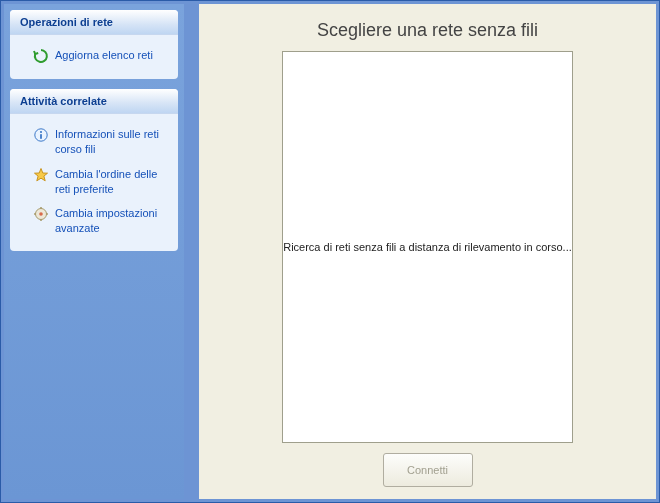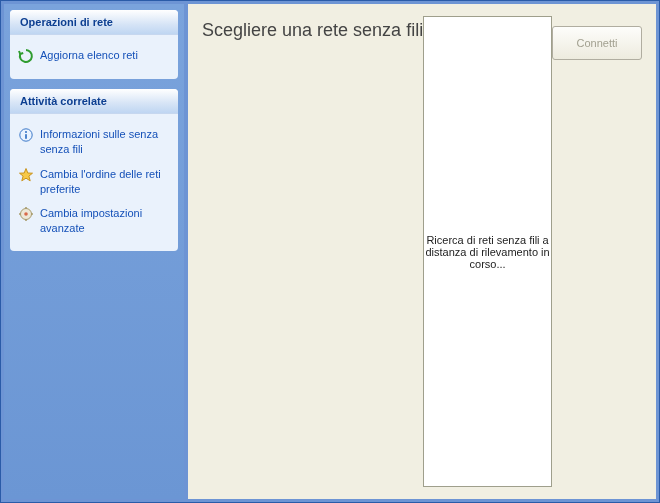--- a/index.html
+++ b/index.html
@@ -47,21 +47,21 @@
     align-items: center;
     justify-content: center;
     cursor: pointer;
     box-shadow: inset 0 0 1px rgba(255,255,255,0.6);
   }
   .body {
     flex: 1;
     display: flex;
     background: #6D94D4;
     padding: 3px;
-    gap: 4px;
+    gap: 15px;
   }
   .sidebar {
     width: 180px;
     background: linear-gradient(to bottom, #7AA3DC 0%, #6B96D4 100%);
     display: flex;
     flex-direction: column;
     gap: 10px;
     padding: 6px 6px;
   }
   .panel {
@@ -72,21 +72,21 @@
   }
   .panel-header {
     background: linear-gradient(to bottom, #FFFFFF 0%, #D6E4F6 60%, #BFD6F2 100%);
     color: #0D3F91;
     font-weight: bold;
     padding: 6px 10px;
     font-size: 11px;
     border-bottom: 1px solid #C6D7EF;
   }
   .panel-body {
-    padding: 8px 6px 10px 6px;
+    padding: 8px 6px 10px 21px;
   }
   .panel-item {
     display: flex;
     align-items: flex-start;
     gap: 6px;
     padding: 5px 2px;
     color: #1551B8;
     cursor: pointer;
     line-height: 1.35;
   }
@@ -96,22 +96,23 @@
     display: flex;
     align-items: center;
     justify-content: center;
   }
   .panel-item .p-label { flex: 1; }
 
   .main {
     flex: 1;
     background: #F1EFE2;
     display: flex;
-    flex-direction: row;
+    flex-direction: column;
     padding: 12px 14px 12px 14px;
+    align-items: center;
   }
   .main-title {
     font-family: Verdana, Tahoma, sans-serif;
     font-size: 18px;
     color: #444;
     margin-bottom: 10px;
     margin-top: 4px;
   }
   .main-sub {
     font-size: 11px;
@@ -181,21 +182,21 @@
         <div class="panel-header">Attività correlate</div>
         <div class="panel-body">
           <div class="panel-item">
             <span class="p-icon">
               <svg width="16" height="16" viewBox="0 0 16 16">
                   <circle cx="8" cy="8" r="6.2" fill="#E9F3FF" stroke="#3C78C8"></circle>
                   <circle cx="8" cy="5" r="1.1" fill="#3C78C8"></circle>
                   <rect x="7.1" y="7" width="1.8" height="5" rx="0.8" fill="#3C78C8"></rect>
                 </svg>
             </span>
-            <span class="p-label">Informazioni sulle senza senza fili</span>
+            <span class="p-label">Informazioni sulle reti corso fili</span>
           </div>
           <div class="panel-item">
             <span class="p-icon">
               <svg width="16" height="16" viewBox="0 0 16 16">
                   <path d="M8 1.5 L9.8 6 L14.5 6.2 L10.9 9.1 L12.2 13.8 L8 11.2 L3.8 13.8 L5.1 9.1 L1.5 6.2 L6.2 6 Z" fill="#F7C948" stroke="#C9941F"></path>
                 </svg>
             </span>
             <span class="p-label">Cambia l'ordine delle reti preferite</span>
           </div>
           <div class="panel-item">

